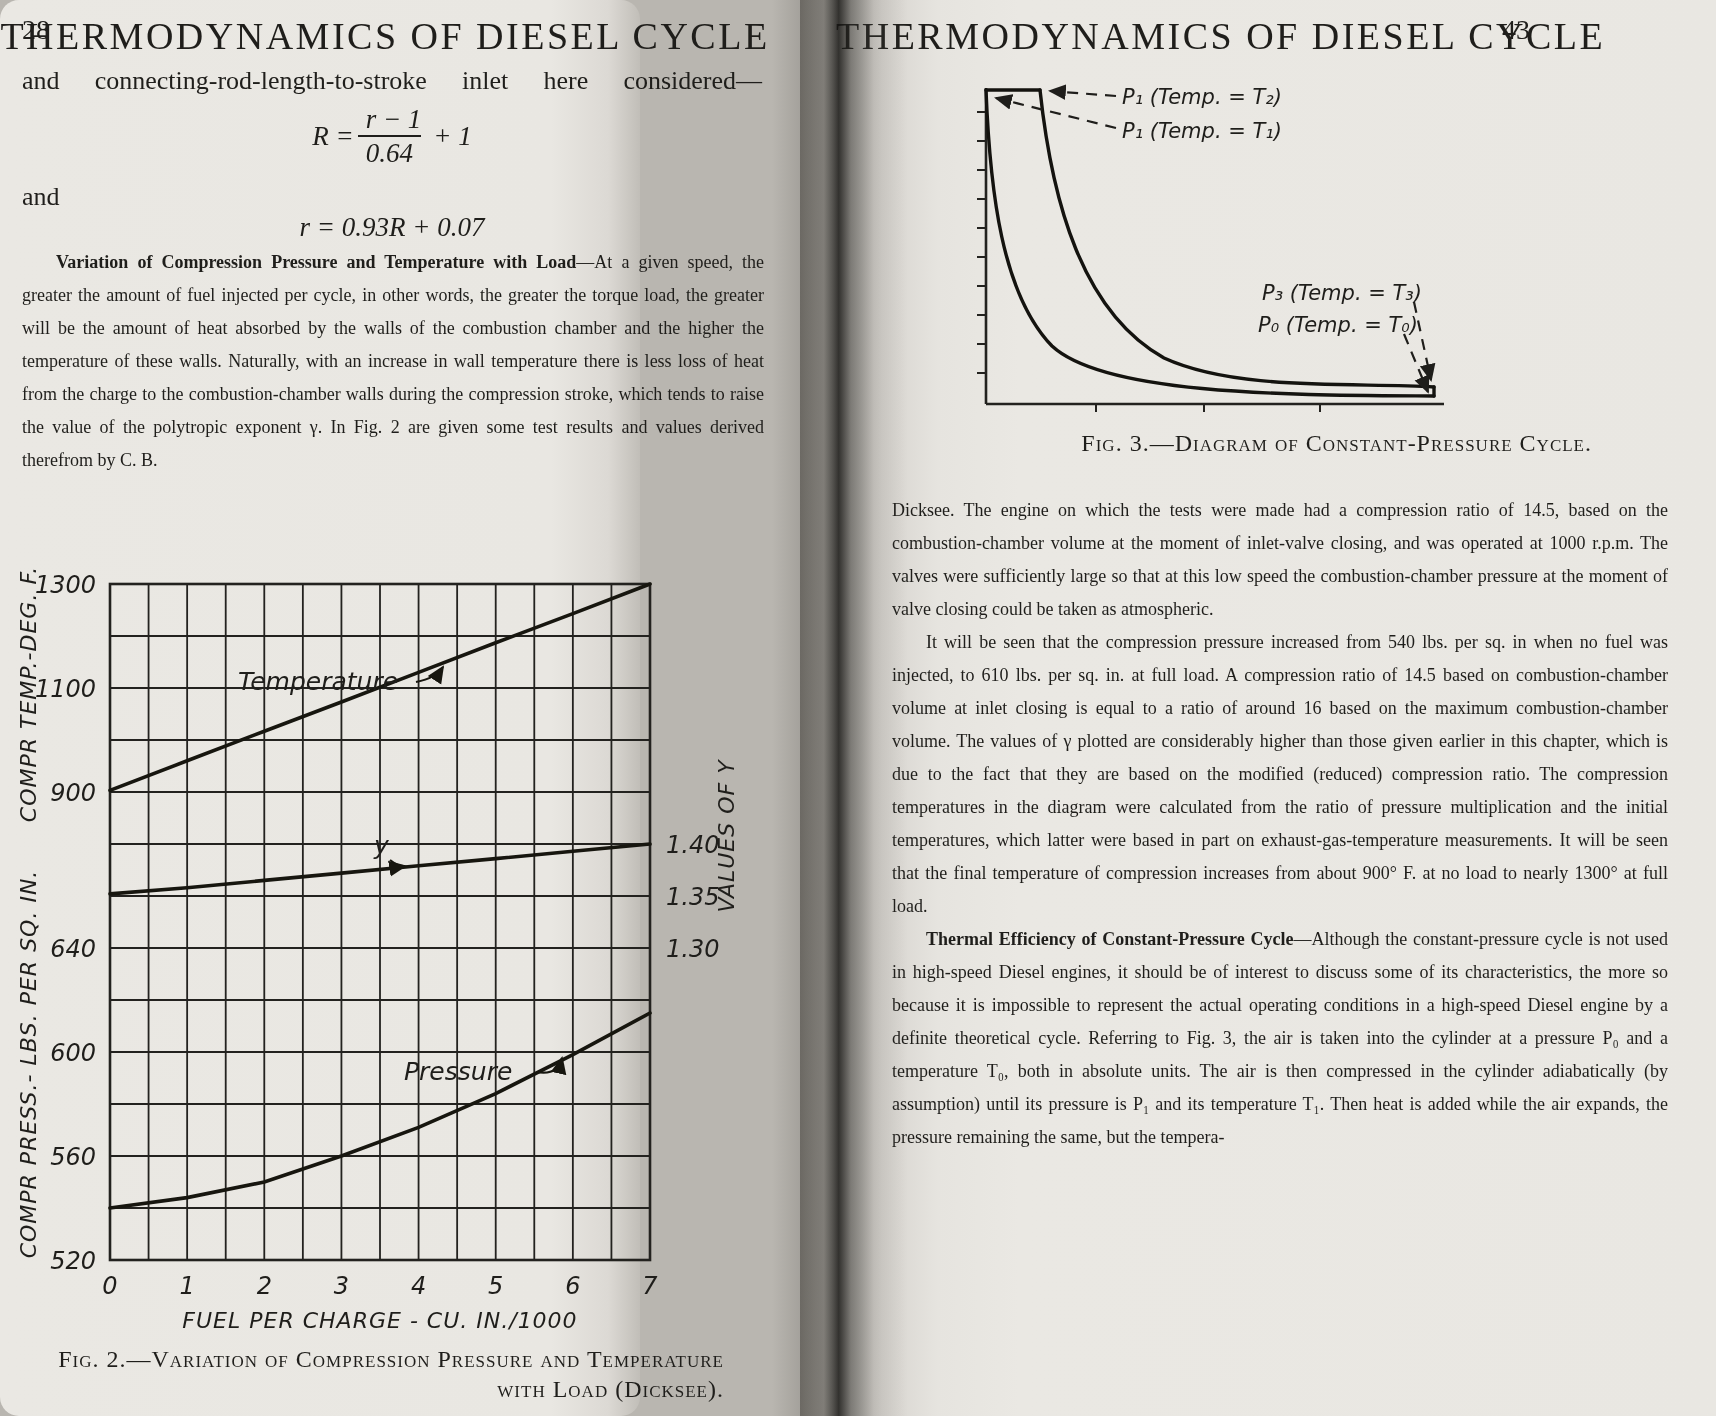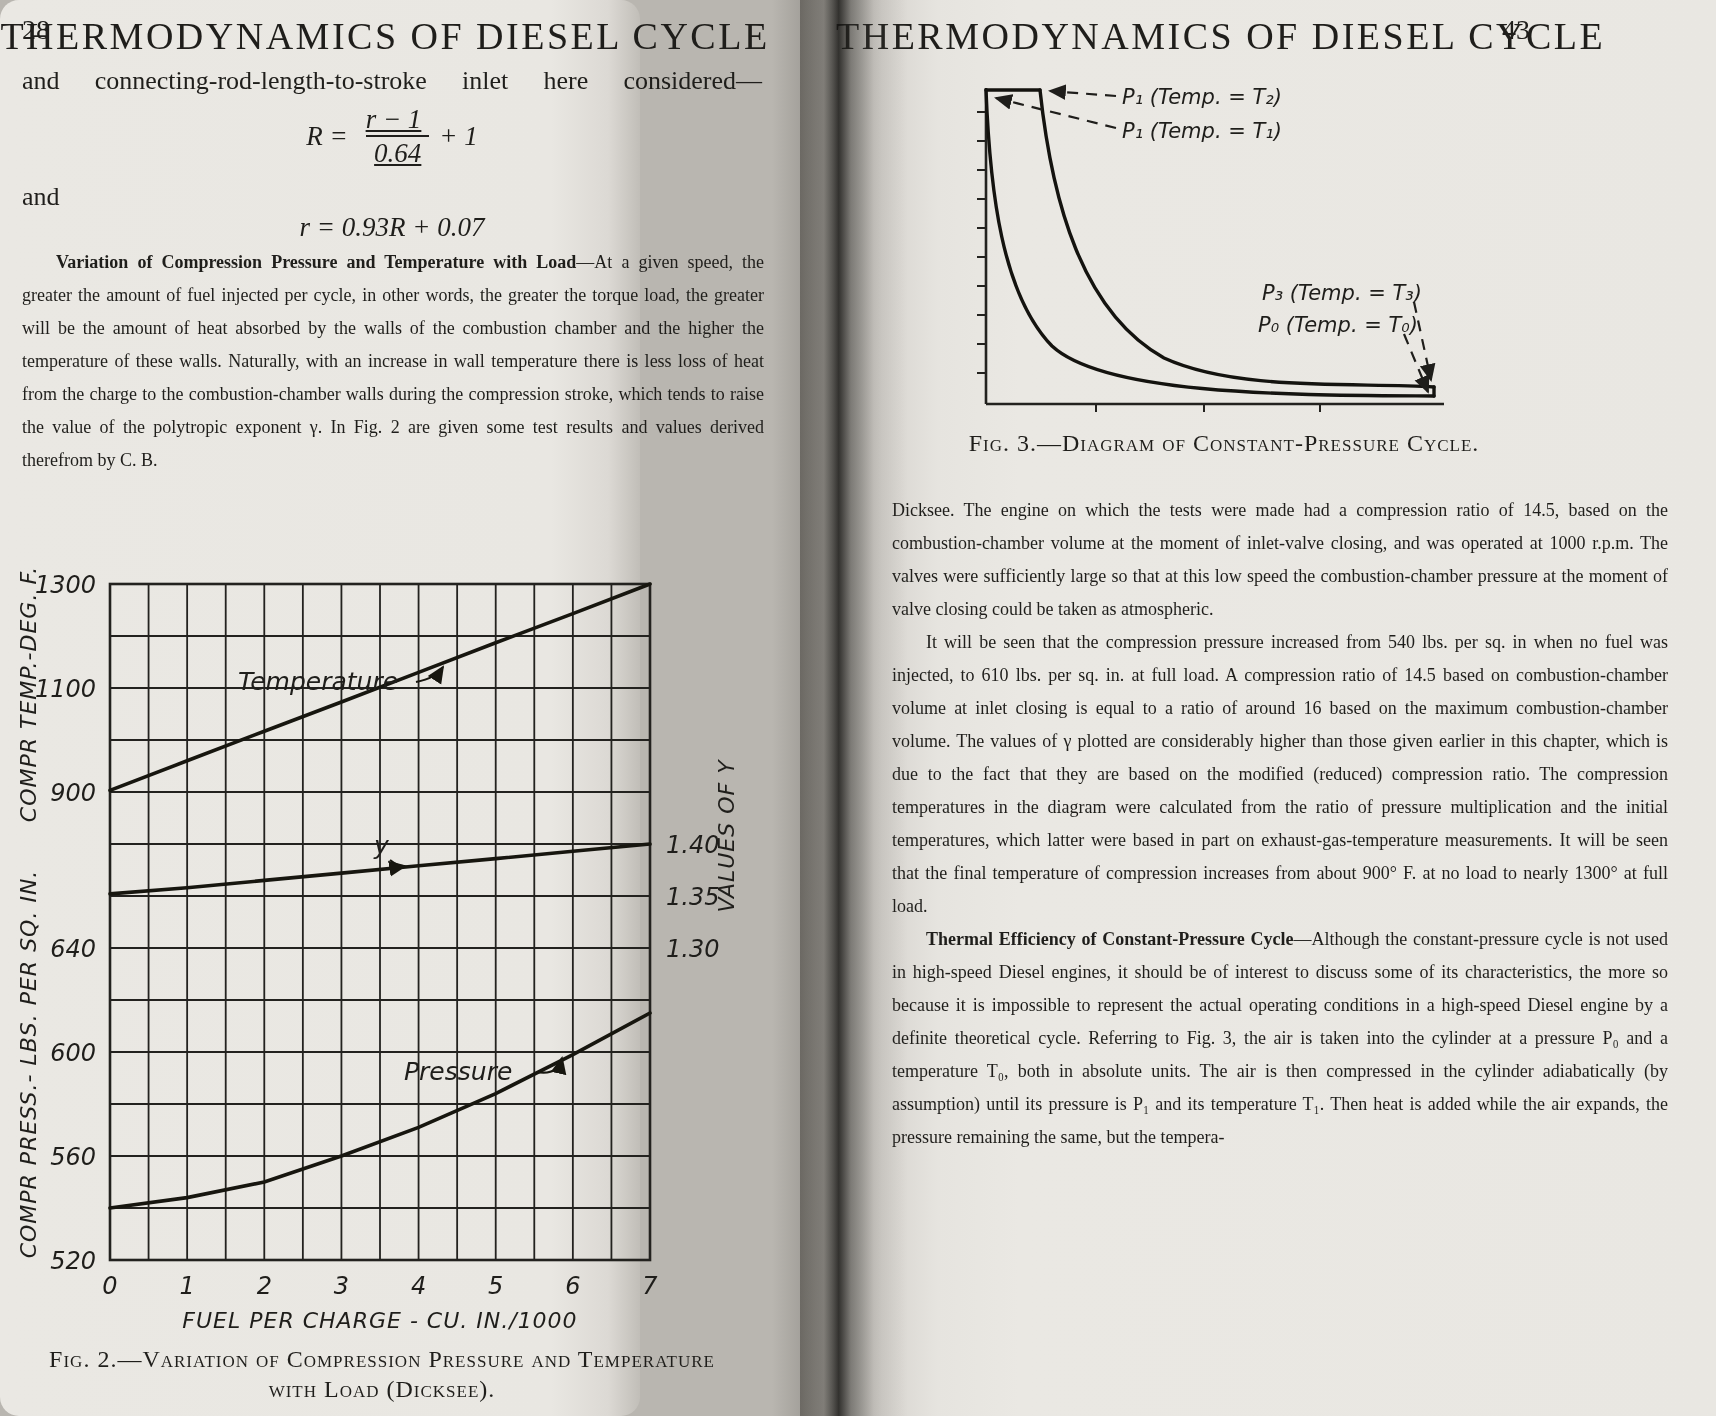--- a/index.html
+++ b/index.html
@@ -22,29 +22,29 @@
   .indent{text-indent:34px;}
   b.lead{font-weight:700;}
   p{margin:0;}
 
   .intro-line{position:absolute;left:22px;top:66px;width:740px;font-size:26px;
     text-align:justify;text-align-last:justify;}
   .eq-row{position:absolute;left:22px;width:740px;display:flex;justify-content:center;
     font-style:italic;font-size:27px;align-items:center;}
   .eq1{top:104px;}
   .eq2{top:212px;align-items:flex-end;}
-  .frac{display:inline-flex;flex-direction:column;align-items:flex-end;margin:0 10px;line-height:1.15;text-decoration:underline;}
+  .frac{display:inline-flex;flex-direction:column;align-items:flex-start;margin:0 4px;line-height:1.15;}
   .frac .den{border-top:2px solid #1f1e1b;padding:1px 8px 0 8px;}
   .frac .num{padding:0 8px;}
   .and-label{position:absolute;left:22px;top:182px;font-size:26px;text-align:right;}
   .para-main{position:absolute;left:22px;top:246px;width:742px;}
 
   .fig2-wrap{position:absolute;left:6px;top:566px;width:742px;}
   .caption{position:absolute;font-variant:small-caps;font-size:24px;letter-spacing:1px;
-    text-align:center;line-height:30px;}
+    text-align:right;line-height:30px;}
   .caption-2{left:40px;top:1344px;width:684px;}
   .caption-3{left:56px;top:428px;width:736px;}
 
   .fig3-wrap{position:absolute;left:116px;top:62px;width:548px;}
 
   
   svg text{fill:#1f1e1b;}
   .grid{stroke:#23221f;stroke-width:1.8;fill:none;}
   .frame{stroke:#23221f;stroke-width:2.6;fill:none;}
   .curve{stroke:#17160f;stroke-width:3.6;fill:none;stroke-linecap:round;}

